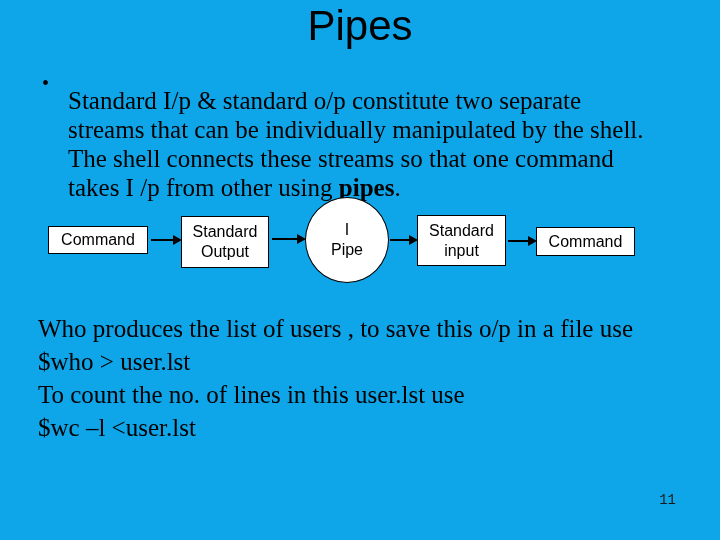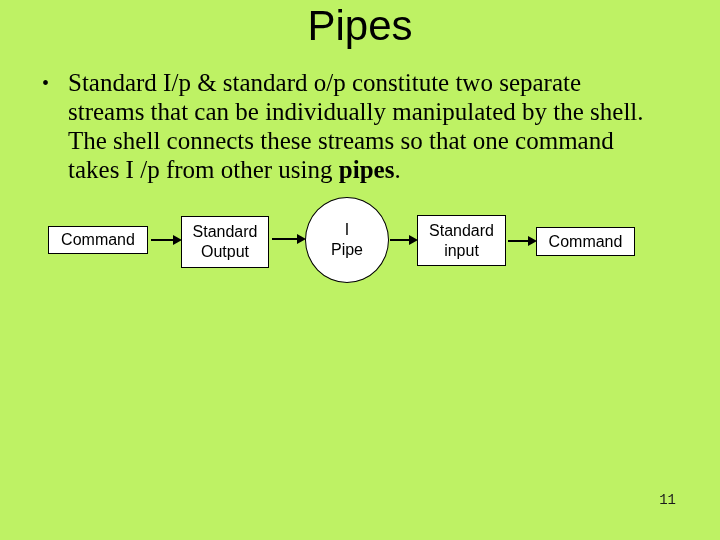--- a/index.html
+++ b/index.html
@@ -1,20 +1,20 @@
 <!DOCTYPE html>
 <html><head>
 <meta charset="utf-8">
 <style>
   html, body { margin:0; padding:0; }
   .slide {
     position: relative;
     width: 720px;
     height: 540px;
-    background: #bef264;
+    background: #0ea5e9;
     color: #000000;
     font-family: "Liberation Serif", serif;
     overflow: hidden;
   }
   .title {
     position: absolute;
     top: 2px;
     left: 0;
     width: 100%;
     margin: 0;
@@ -34,20 +34,21 @@
   }
   .bullet-marker {
     position: absolute;
     left: 0;
     top: 1px;
     font-size: 20px;
   }
   .bullet-body {
     display: block;
     padding-left: 26px;
+    margin-top: 18px;
   }
   .bullet-bold { font-weight: bold; }
 
   
   .dbox {
     position: absolute;
     box-sizing: border-box;
     border: 1px solid #000;
     background: #fff;
     display: flex;
@@ -128,16 +129,22 @@
     <div class="arrow arrow-2"></div>
     <div class="dbox ellipse-pipe">I
 Pipe</div>
     <div class="arrow arrow-3"></div>
     <div class="dbox box-std-in">Standard
 input</div>
     <div class="arrow arrow-4"></div>
     <div class="dbox box-cmd-right">Command</div>
   </div>
 
+  <div class="body-block">
+    <p>Who produces the list of users , to save this o/p in a file use</p>
+    <p>$who &gt; user.lst</p>
+    <p>To count the no. of lines in this user.lst use</p>
+    <p>$wc –l &lt;user.lst</p>
+  </div>
 
   <div class="page-number">11</div>
 
 </div>
 
 </body></html>

